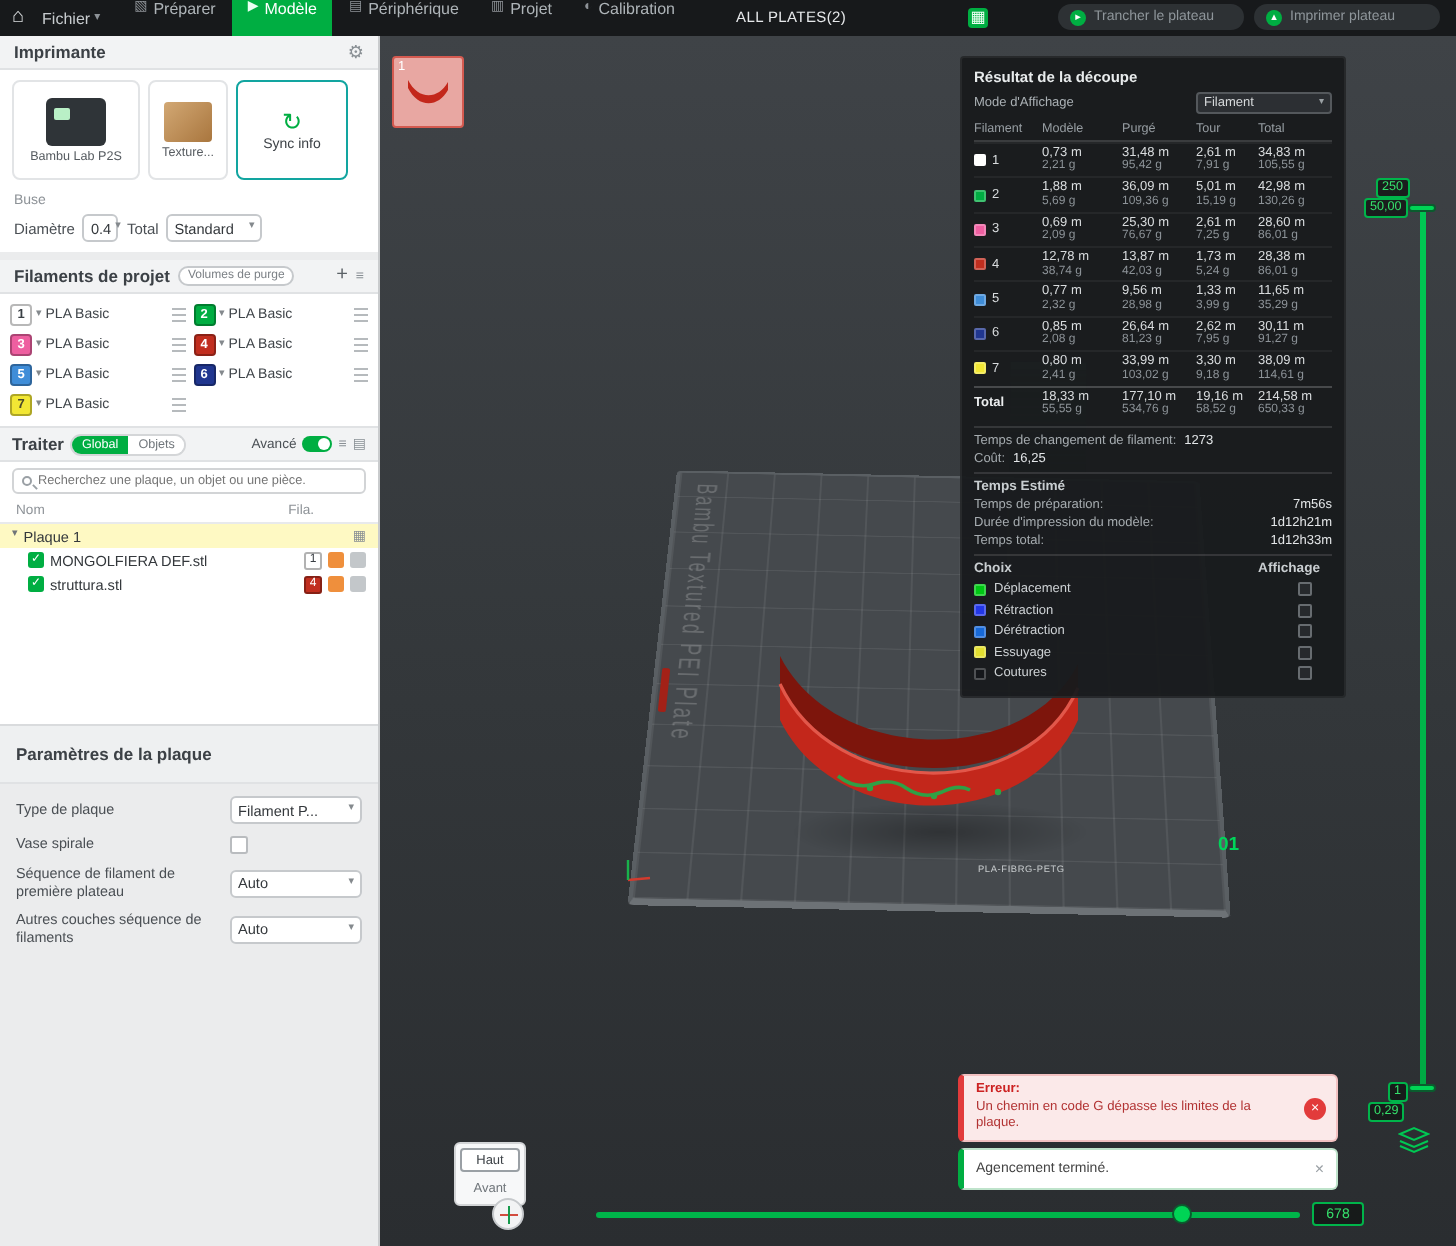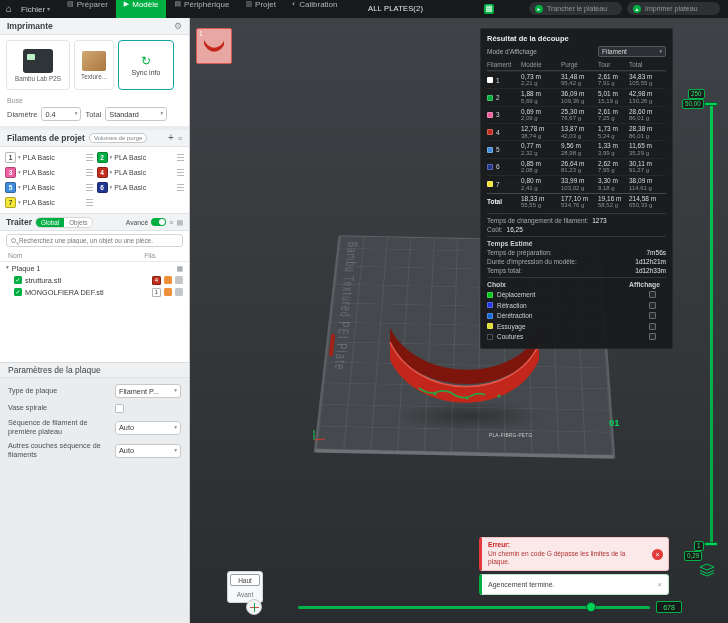--- a/index.html
+++ b/index.html
@@ -65,30 +65,30 @@
 .toggle{width:15px;height:8px;border-radius:4px;background:#00ae42;position:relative;flex:none}
 .toggle:after{content:"";position:absolute;right:1px;top:1px;width:6px;height:6px;border-radius:50%;background:#fff}
 .search-row{background:#fff;padding:3px 6px;flex:none}
 .search-box{height:13px;border:1px solid #d2d4d6;border-radius:3px;display:flex;align-items:center;gap:3px;padding:0 4px;background:#fff}
 .mag{width:5px;height:5px;border:1px solid #9aa0a5;border-radius:50%;position:relative;flex:none}
 .mag:after{content:"";position:absolute;left:4px;top:4px;width:3px;height:1px;background:#9aa0a5;transform:rotate(45deg)}
 .search-box input{border:0;outline:0;flex:1;font-size:6.4px;color:#555;font-family:inherit;background:transparent}
 .cols{height:12px;flex:none;background:#fff;display:flex;align-items:center;padding:0 8px;font-size:6.8px;color:#8d9297;border-bottom:1px solid #e8eaec}
 .cols .c2{margin-left:auto;padding-right:24px}
 .trow{height:12px;flex:none;display:flex;align-items:center;gap:3px;padding:0 6px;background:#fff;font-size:7.3px;color:#34383c}
-.trow.selrow{background:#ffffff}
+.trow.selrow{background:#fef9c3}
 .trow .car{font-size:5.5px;color:#6f7478}
 .cb{width:8px;height:8px;background:#00ae42;border-radius:1.5px;color:#fff;font-size:6px;line-height:8px;text-align:center;flex:none}
 .tname{white-space:nowrap;overflow:hidden;text-overflow:ellipsis;max-width:92px}
 .fchip{width:9px;height:9px;border:1px solid rgba(0,0,0,.3);border-radius:1.5px;font-size:6px;display:flex;align-items:center;justify-content:center;margin-left:auto;flex:none}
 .ric{width:8px;height:8px;border-radius:1.5px;flex:none}
 .ric.or{background:#ef8f3c}.ric.gy{background:#c3c7ca}
 .dim-text{color:#6d7377}
 .tree-fill{background:#fff;flex:none;height:64px}
-.params-head{height:16px;flex:none;display:flex;align-items:center;padding:0 8px;font-weight:normal;font-size:8.5px;background:#eef0f1;border-top:1px solid #d9dbdd;border-bottom:1px solid #e0e2e4}
+.params-head{height:16px;flex:none;display:flex;align-items:center;padding:14px 8px;font-weight:bold;font-size:8.5px;background:#eef0f1;border-top:1px solid #d9dbdd;border-bottom:1px solid #e0e2e4}
 .params{padding:6px 8px;display:flex;flex-direction:column;gap:6px;flex:none}
 .prow{display:flex;align-items:center;justify-content:space-between}
 .plab{font-size:7.2px;color:#4a4f54;width:96px;line-height:1.2}
 .pctl{width:66px;display:flex}
 .psel{width:66px}
 .pcb{width:9px;height:9px;border:1px solid #b9bcbf;background:#fff;border-radius:1.5px}
 
 
 #viewport{position:absolute;left:190px;top:18px;width:538px;height:605px;background:linear-gradient(180deg,#3f4347,#33373a 55%,#2a2d30);overflow:hidden}
 .plate3d{position:absolute;left:137px;top:141px;width:280px;height:360px;transform:perspective(2000px) rotate(1.2deg) rotateX(53deg);background:
@@ -225,26 +225,26 @@
       </div>
       <div class="pcard sync">
         <span class="refresh icon">↻</span>
         <span class="synclabel">Sync info</span>
       </div>
     </div>
     <div class="buse">
       <div class="blabel">Buse</div>
       <div class="brow">
         <span class="nlab">Diamètre</span>
-        <span class="sel" style="width:40px">
+        <span class="sel" style="width:18px">
           <span>0.4</span>
           <span class="car icon">▾</span>
         </span>
         <span class="nlab">Total</span>
-        <span class="sel" style="width:62px">
+        <span class="sel" style="width:48px">
           <span>Standard</span>
           <span class="car icon">▾</span>
         </span>
       </div>
     </div>
     <div class="gapd"></div>
     <div class="shead">
       <span>Filaments de projet</span>
       <span class="pill-outline">Volumes de purge</span>
       <span class="sp"></span>
@@ -317,29 +317,29 @@
       <span>Nom</span>
       <span class="c2">Fila.</span>
     </div>
     <div class="trow selrow">
       <span class="car icon">▾</span>
       <span>Plaque 1</span>
       <span class="pic icon" style="margin-left:auto">▦</span>
     </div>
     <div class="trow" style="padding-left:14px">
       <span class="cb">✓</span>
+      <span class="tname">MONGOLFIERA DEF.stl</span>
+      <span class="fchip" style="background-color: rgb(255, 255, 255); color: rgb(58, 63, 68);">1</span>
+      <span class="ric or"></span>
+      <span class="ric gy"></span>
+    </div>
+    <div class="trow" style="padding-left:14px">
+      <span class="cb">✓</span>
       <span class="tname">struttura.stl</span>
       <span class="fchip" style="background-color: rgb(193, 46, 31); color: rgb(255, 255, 255);">4</span>
-      <span class="ric or"></span>
-      <span class="ric gy"></span>
-    </div>
-    <div class="trow" style="padding-left:14px">
-      <span class="cb">✓</span>
-      <span class="tname">MONGOLFIERA DEF.stl</span>
-      <span class="fchip" style="background-color: rgb(255, 255, 255); color: rgb(58, 63, 68);">1</span>
       <span class="ric or"></span>
       <span class="ric gy"></span>
     </div>
     <div class="tree-fill"></div>
     <div class="params-head">
       <span>Paramètres de la plaque</span>
     </div>
     <div class="params">
       <div class="prow">
         <span class="plab">Type de plaque</span>

